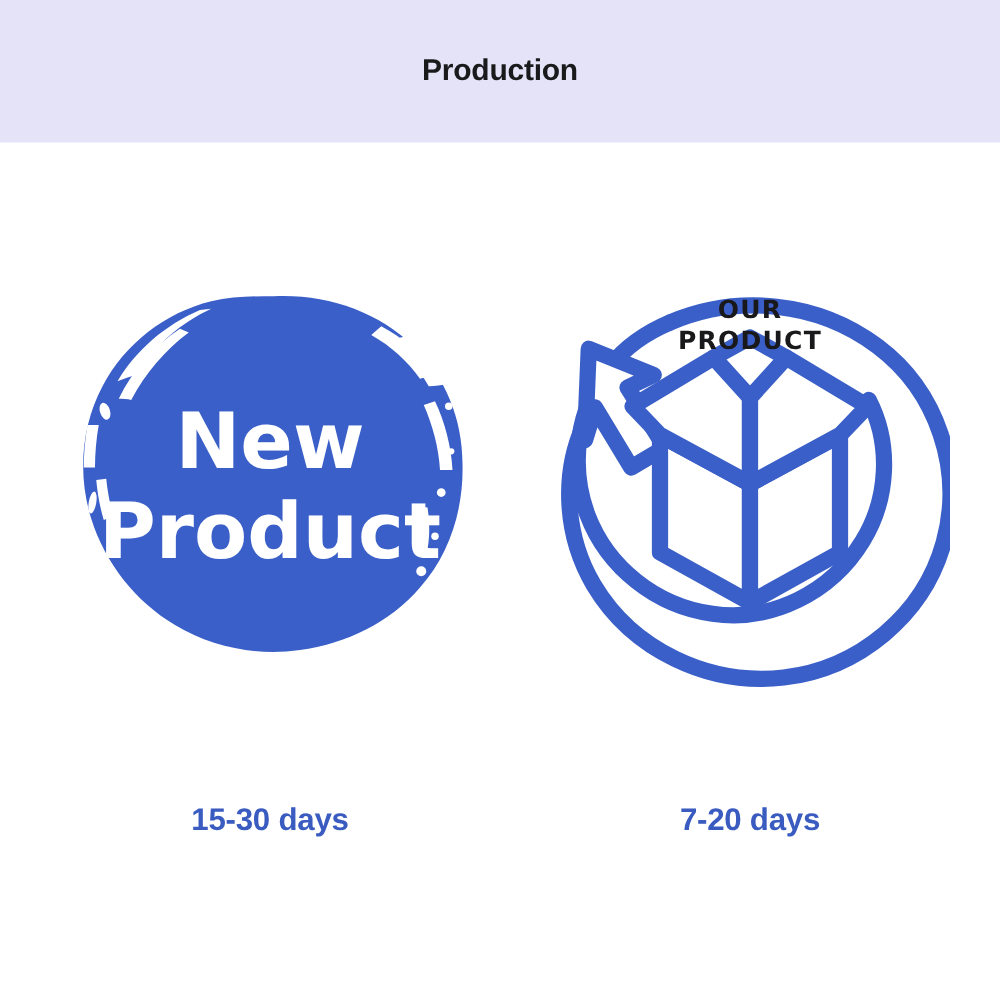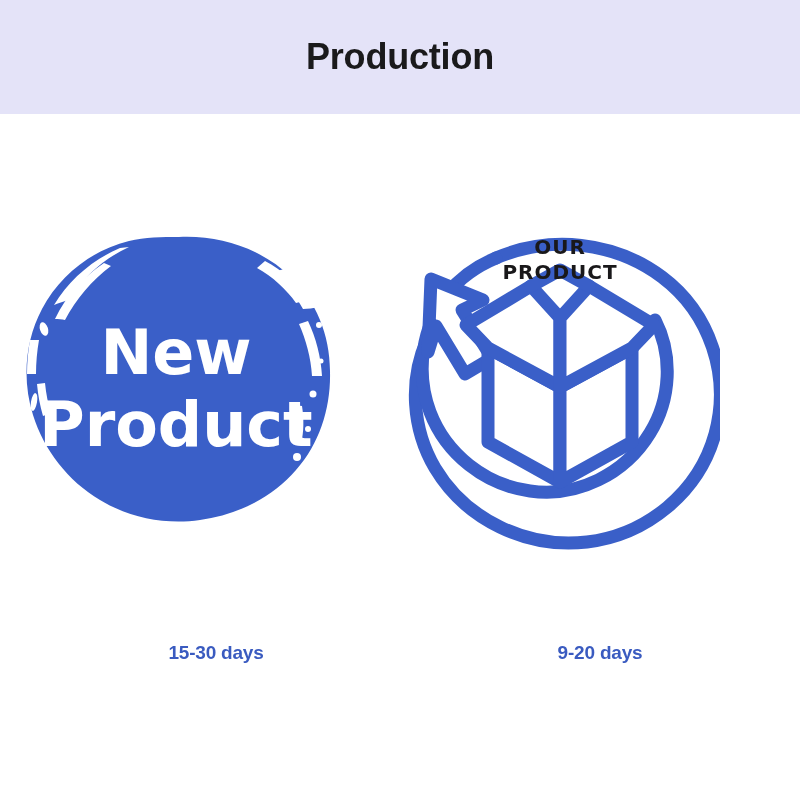--- a/index.html
+++ b/index.html
@@ -28,21 +28,21 @@
     top: 0;
     width: 800px;
     height: 114px;
     background: #e4e3f8;
     display: flex;
     align-items: center;
     justify-content: center;
   }
   .header-title {
     font-family: "Liberation Sans", sans-serif;
-    font-size: 36px;
+    font-size: 24px;
     font-weight: bold;
     color: #1a1a1c;
     letter-spacing: -0.2px;
   }
 
   
   .content {
     position: absolute;
     left: 0;
     top: 114px;
@@ -59,30 +59,31 @@
   .col-right { left: 400px; }
 
   .graphic-slot {
     position: absolute;
     left: 0;
     top: 110px;
     width: 400px;
     height: 330px;
     display: flex;
     align-items: center;
+    justify-content: center;
   }
 
   .caption {
     position: absolute;
     left: 0;
     top: 528px;
     width: 400px;
     text-align: center;
     font-family: "Liberation Sans", sans-serif;
-    font-size: 19px;
+    font-size: 25px;
     font-weight: bold;
     color: #3a5bc0;
     letter-spacing: -0.2px;
   }
 
   
   .badge-word {
     font-family: "DejaVu Sans", sans-serif;
     font-weight: bold;
     fill: #ffffff;
@@ -221,17 +222,17 @@
             <path d="M 232 124 L 254 101 L 189 62 L 160 94 L 160 163 Z"></path>
 
             <path d="M 131 62 L 160 46 L 189 62"></path>
           </g>
 
           <text class="box-label" x="160" y="30" font-size="20" text-anchor="middle" letter-spacing="1">OUR</text>
           <text class="box-label" x="160" y="55" font-size="20" text-anchor="middle" letter-spacing="1">PRODUCT</text>
         </svg>
       </div>
 
-      <div class="caption">9-20 days</div>
+      <div class="caption">7-20 days</div>
     </div>
 
   </div>
 </div>
 
 </body></html>

